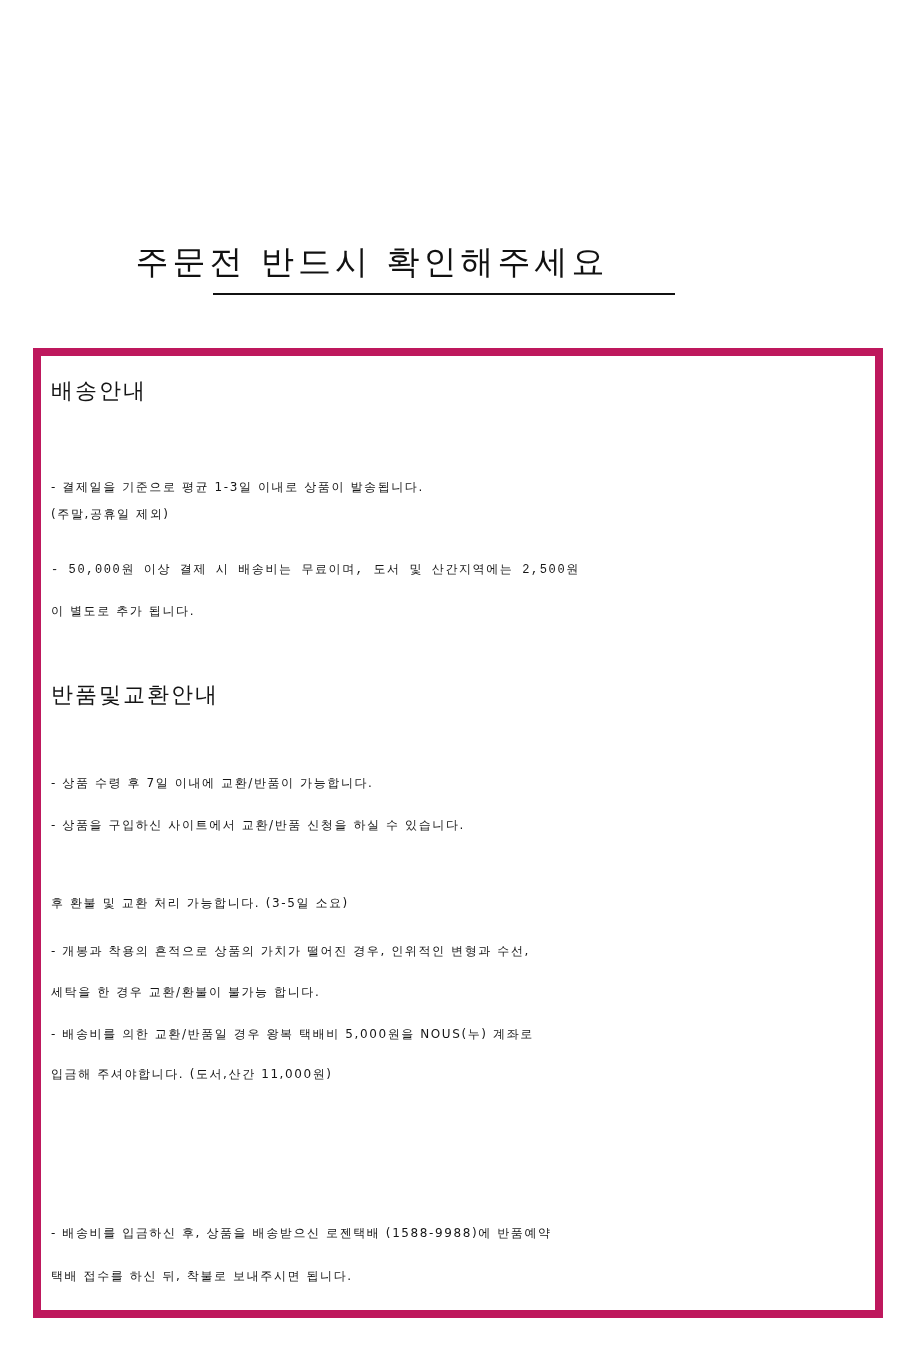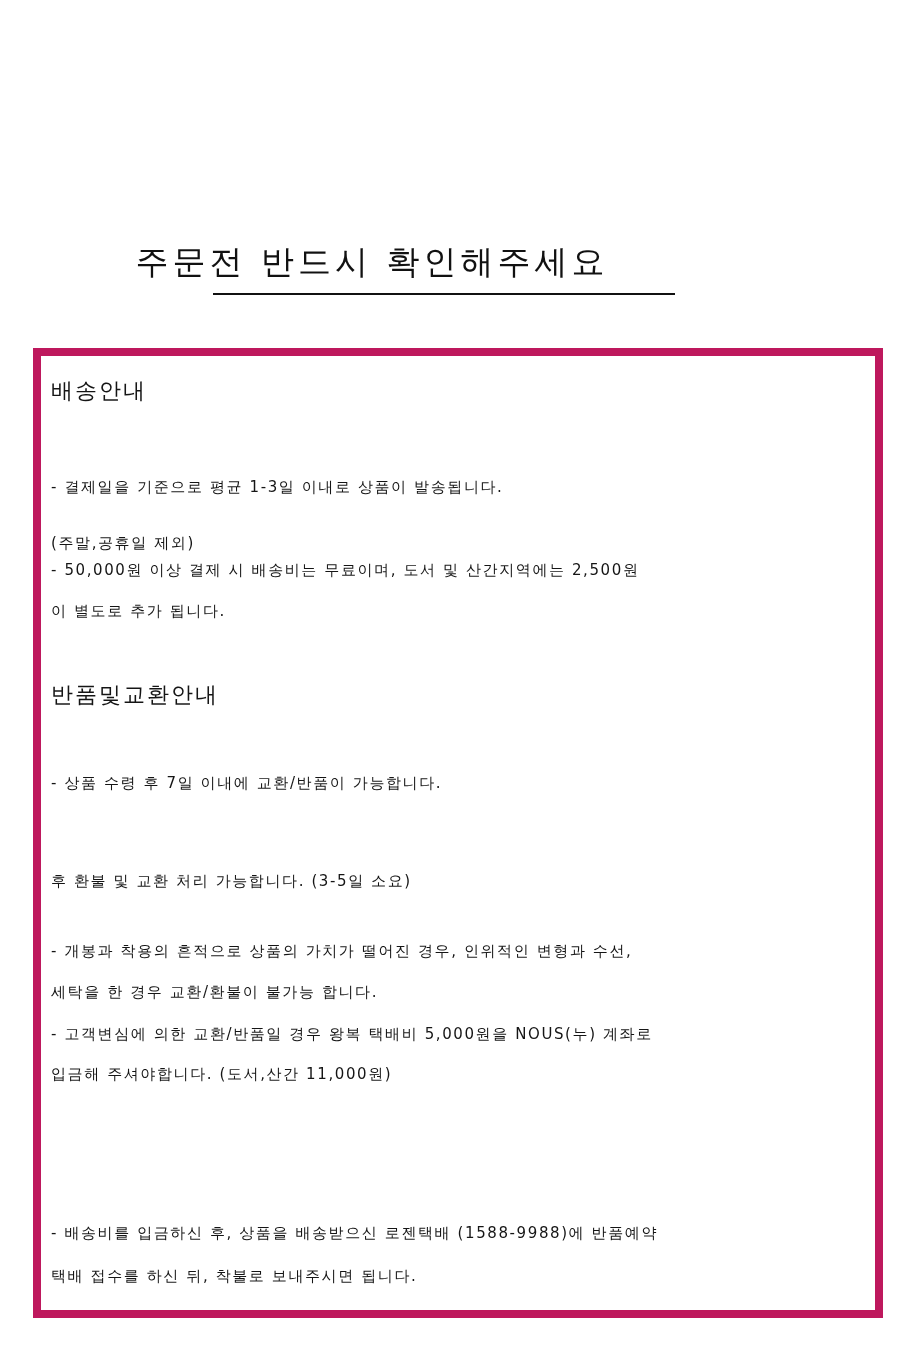--- a/index.html
+++ b/index.html
@@ -39,21 +39,21 @@
       left: 33px;
       top: 348px;
       width: 834px;
       height: 954px;
       border: 8px solid #be185d;
       box-sizing: content-box;
     }
     .line {
       position: absolute;
       left: 10px;
-      font-size: 15px;
+      font-size: 12px;
       letter-spacing: 1.6px;
       white-space: nowrap;
       line-height: 28px;
       color: #151515;
     }
     .heading {
       position: absolute;
       left: 10px;
       font-size: 22px;
       letter-spacing: 2px;
@@ -65,27 +65,28 @@
 </head>
 <body>
 
 <div class="title">주문전 반드시 확인해주세요</div>
 <div class="title-rule"></div>
 
 <div class="box">
 
   <div class="heading" style="top:20px;">배송안내</div>
   <div class="line" style="top:117px;">- 결제일을 기준으로 평균 1-3일 이내로 상품이 발송됩니다.</div>
-  <div class="line" style="top:173px;">(주말,공휴일 제외)</div>
-  <div class="line" style="top:200px;">- 50,000원 이상 결제 시 배송비는 무료이며, 도서 및 산간지역에는 2,500원</div>
+  <div class="line" style="top:144px;">(주말,공휴일 제외)</div>
+  <div class="line" style="top:200px;font-family:Liberation Mono, monospace;">- 50,000원 이상 결제 시 배송비는 무료이며, 도서 및 산간지역에는 2,500원</div>
   <div class="line" style="top:241px;">이 별도로 추가 됩니다.</div>
 
   <div class="heading" style="top:324px;">반품및교환안내</div>
   <div class="line" style="top:413px;text-align:right;">- 상품 수령 후 7일 이내에 교환/반품이 가능합니다.</div>
-  <div class="line" style="top:511px;">후 환불 및 교환 처리 가능합니다. (3-5일 소요)</div>
+  <div class="line" style="top:455px;">- 상품을 구입하신 사이트에서 교환/반품 신청을 하실 수 있습니다.</div>
+  <div class="line" style="top:533px;">후 환불 및 교환 처리 가능합니다. (3-5일 소요)</div>
   <div class="line" style="top:622px;">세탁을 한 경우 교환/환불이 불가능 합니다.</div>
   <div class="line" style="top:581px;">- 개봉과 착용의 흔적으로 상품의 가치가 떨어진 경우, 인위적인 변형과 수선,</div>
-  <div class="line" style="top:664px;">- 고객변심에 의한 교환/반품일 경우 왕복 택배비 5,000원을 NOUS(누) 계좌로</div>
+  <div class="line" style="top:664px;">- 배송비를 의한 교환/반품일 경우 왕복 택배비 5,000원을 NOUS(누) 계좌로</div>
   <div class="line" style="top:704px;">입금해 주셔야합니다. (도서,산간 11,000원)</div>
 
   <div class="line" style="top:863px;">- 배송비를 입금하신 후, 상품을 배송받으신 로젠택배 (1588-9988)에 반품예약</div>
   <div class="line" style="top:906px;">택배 접수를 하신 뒤, 착불로 보내주시면 됩니다.</div>
 </div>
 
 </body></html>

